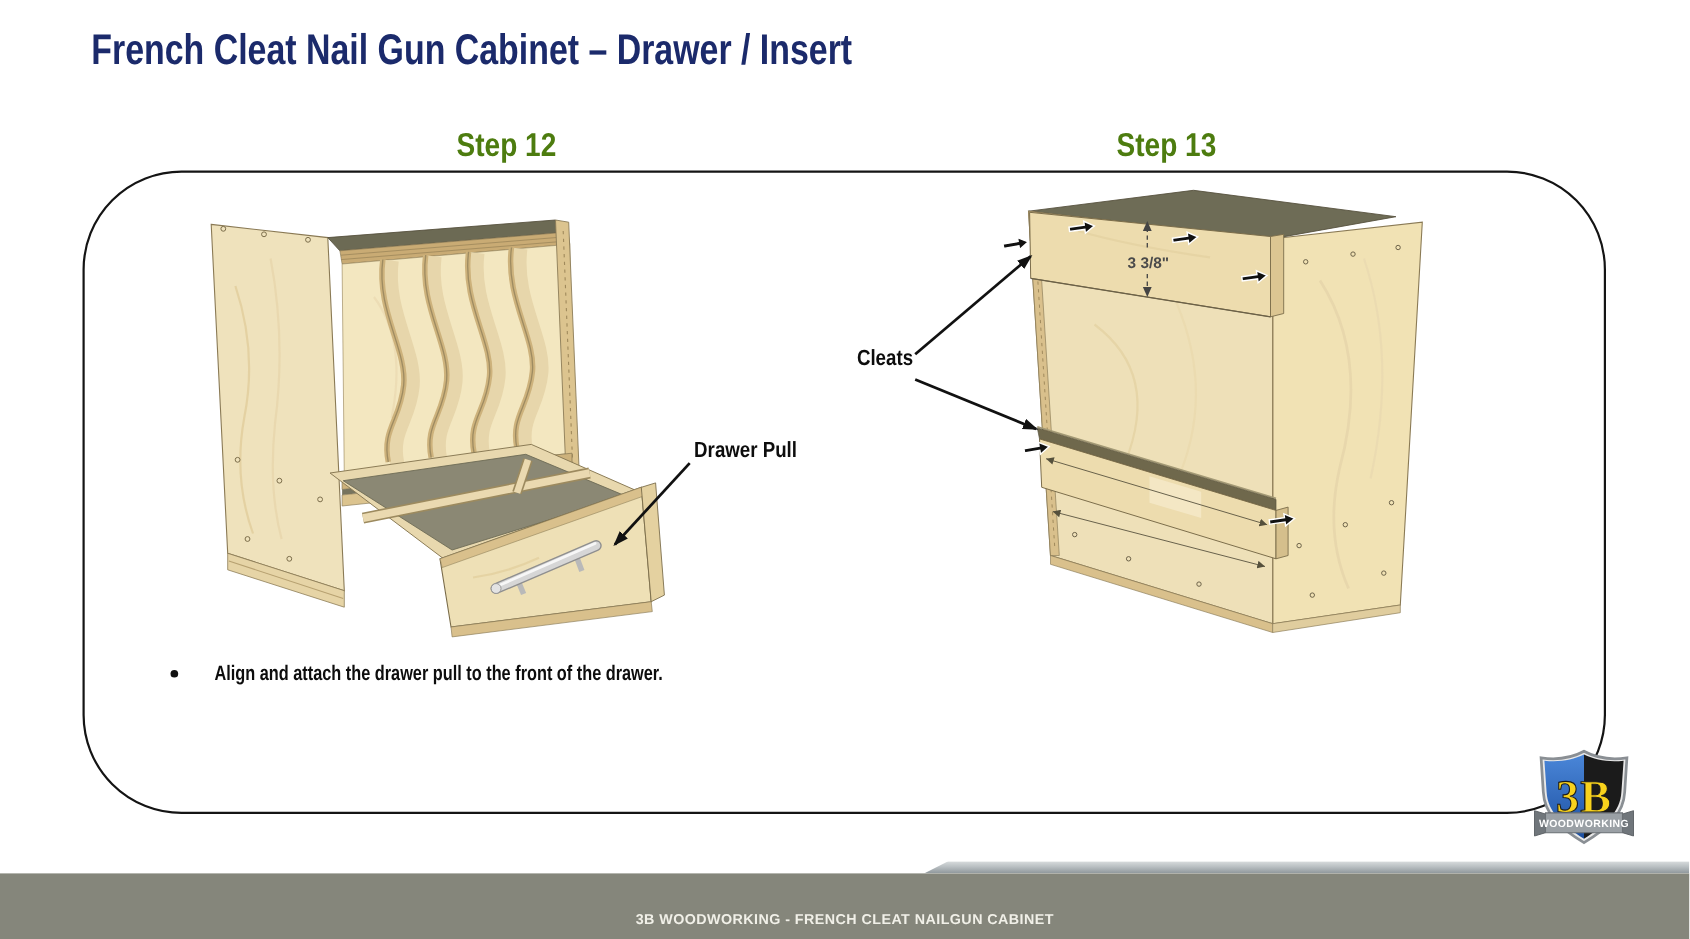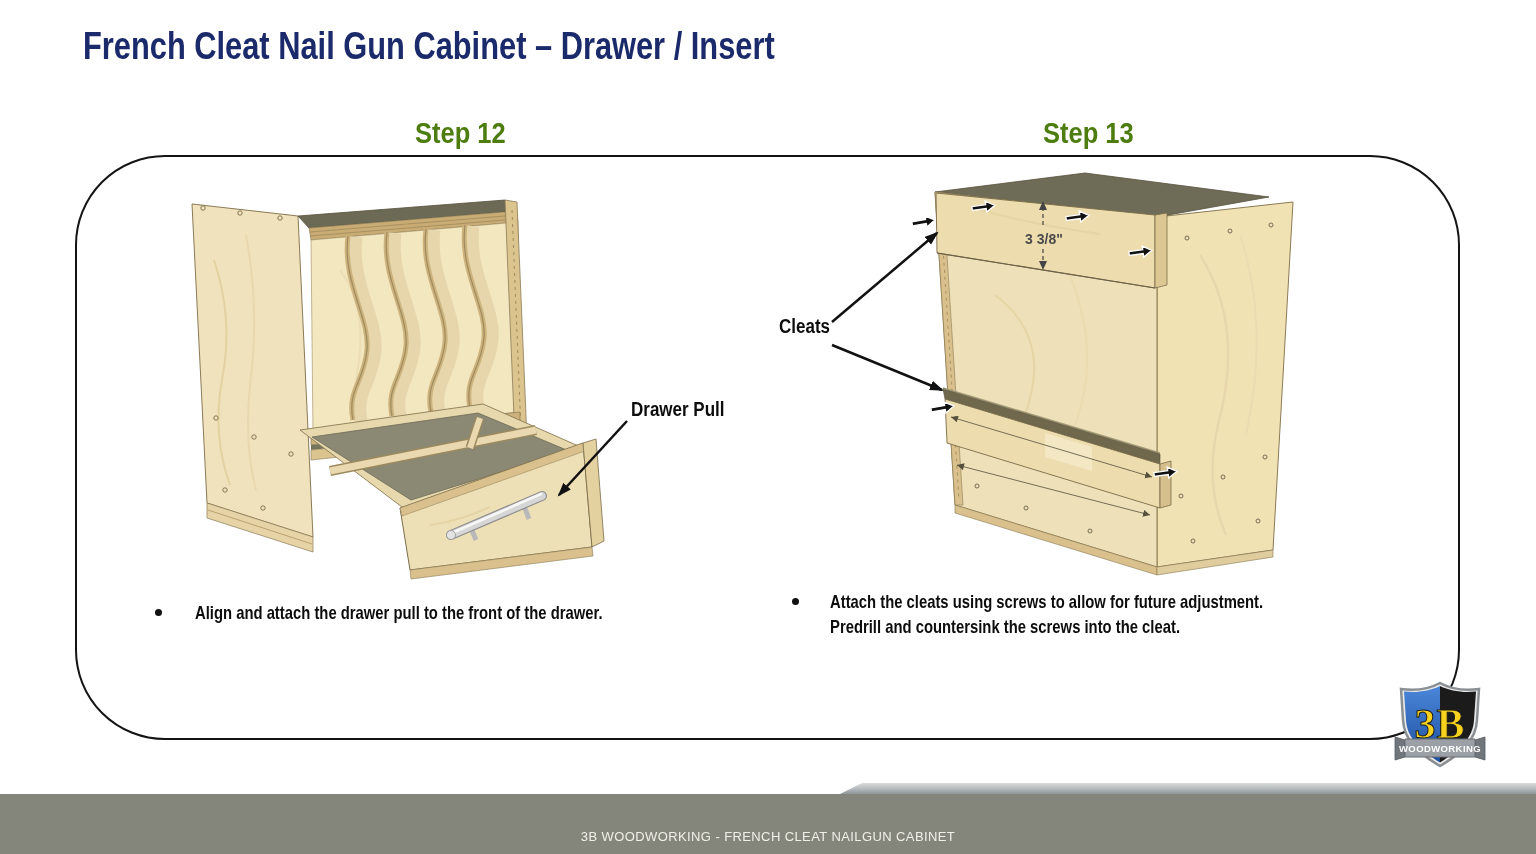--- a/index.html
+++ b/index.html
@@ -20,33 +20,33 @@
          transform:scaleX(0.78);transform-origin:0 0;}
   #b12{left:155px;top:600px;width:620px;}
   #b12 .btext{margin-left:33px;width:700px;}
   #b13{left:792px;top:589px;width:660px;}
   #b13 .btext{margin-left:31px;width:740px;}
   #footer-band{left:840px;right:0;top:783px;height:11px;
         background:linear-gradient(180deg,#d8dcdd 0%,#b9bfc2 45%,#8f979b 100%);
         clip-path:polygon(22px 0,100% 0,100% 100%,0 100%);}
   #footer-bar{left:0;top:794px;width:1536px;height:60px;background:#85867b;
         box-sizing:border-box;padding-top:33px;text-align:center;}
-  #footer-bar span{color:#f1f0e8;font-size:13px;letter-spacing:0.4px;}
+  #footer-bar span{color:#f1f0e8;font-size:13px;letter-spacing:0.4px;font-weight:bold;}
 </style>
 </head>
 <body>
 
 <div id="slide">
 
   <div id="title" class="abs">French Cleat Nail Gun Cabinet – Drawer / Insert</div>
 
   <div class="abs step-heading" style="left:335px;top:116px;">
     <span class="condC">Step 12</span>
   </div>
-  <div class="abs step-heading" style="left:963px;top:116px;">
+  <div class="abs step-heading" style="left:935px;top:116px;">
     <span class="condC">Step 13</span>
   </div>
 
   <div id="frame" class="abs"></div>
 
   <svg class="abs" style="left:180px;top:190px;" width="560" height="395" viewBox="0 0 560 395">
     <defs>
       <marker id="ah" markerUnits="userSpaceOnUse" markerWidth="15" markerHeight="12" refX="12" refY="5" orient="auto">
         <path d="M0,0 L14,5 L0,10 Z" fill="#111"></path>
       </marker>
@@ -232,24 +232,20 @@
   <div class="abs callout" style="left:631px;top:398px;">Drawer Pull</div>
   <div class="abs callout" style="left:779px;top:315px;">Cleats</div>
 
   <div id="b12" class="abs bullets">
     <div class="bullet-row">
       <span class="dot"></span>
       <span class="btext" style="white-space:nowrap;">Align and attach the drawer pull to the front of the drawer.</span>
     </div>
   </div>
   <div id="b13" class="abs bullets">
-    <div class="bullet-row">
-      <span class="dot"></span>
-      <span class="btext">Attach the cleats using screws to allow for future adjustment.  Predrill and countersink the screws into the cleat.</span>
-    </div>
   </div>
 
   <svg class="abs" style="left:1393px;top:680px;" width="94" height="92" viewBox="0 0 94 92">
     <defs>
       <linearGradient id="lgBlue" x1="0" y1="0" x2="0" y2="1">
         <stop offset="0" stop-color="#4a86d8"></stop>
           <stop offset="1" stop-color="#1c4fa0"></stop>
       </linearGradient>
       <clipPath id="clipL">
           <rect x="0" y="0" width="47" height="92"></rect>

